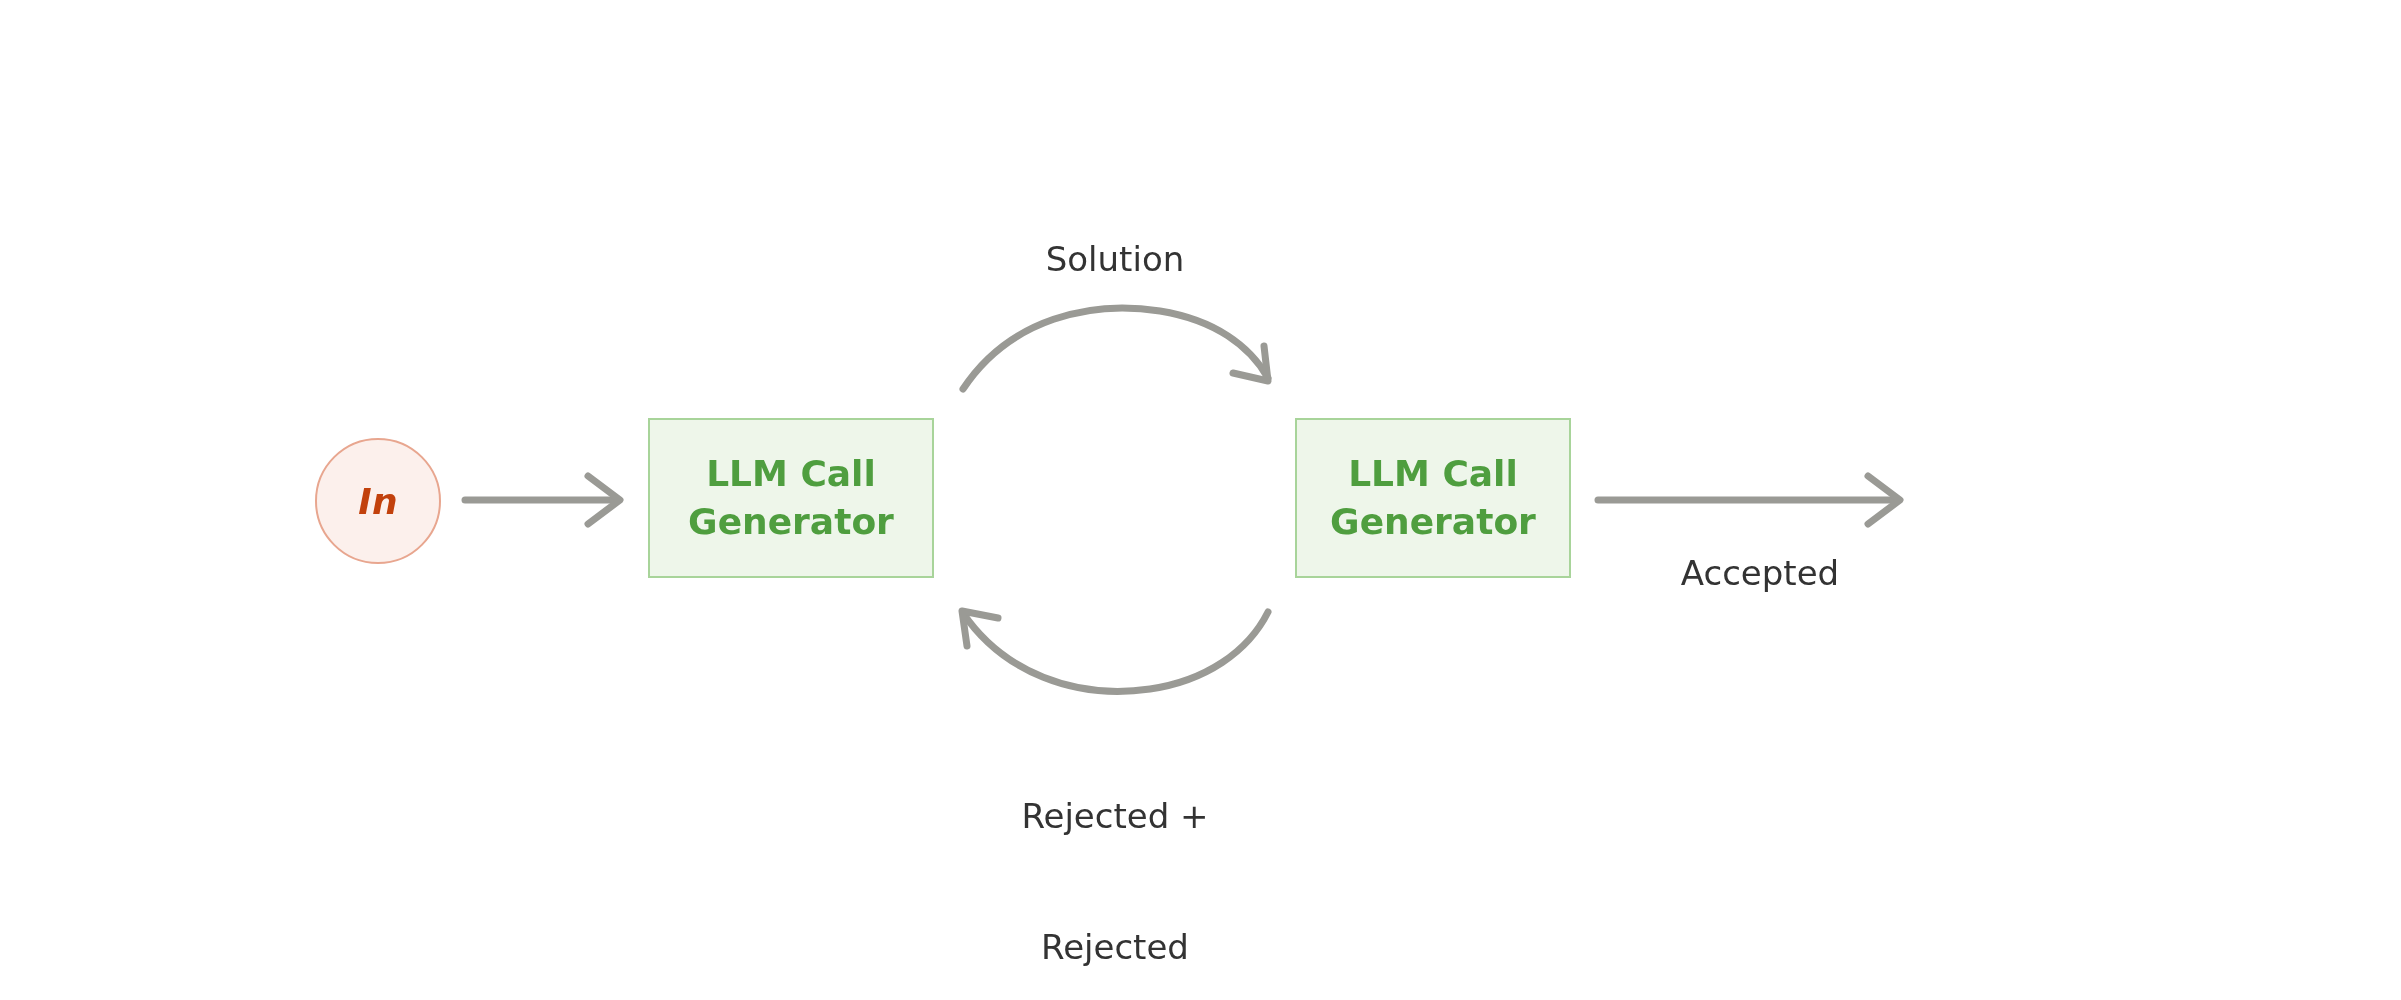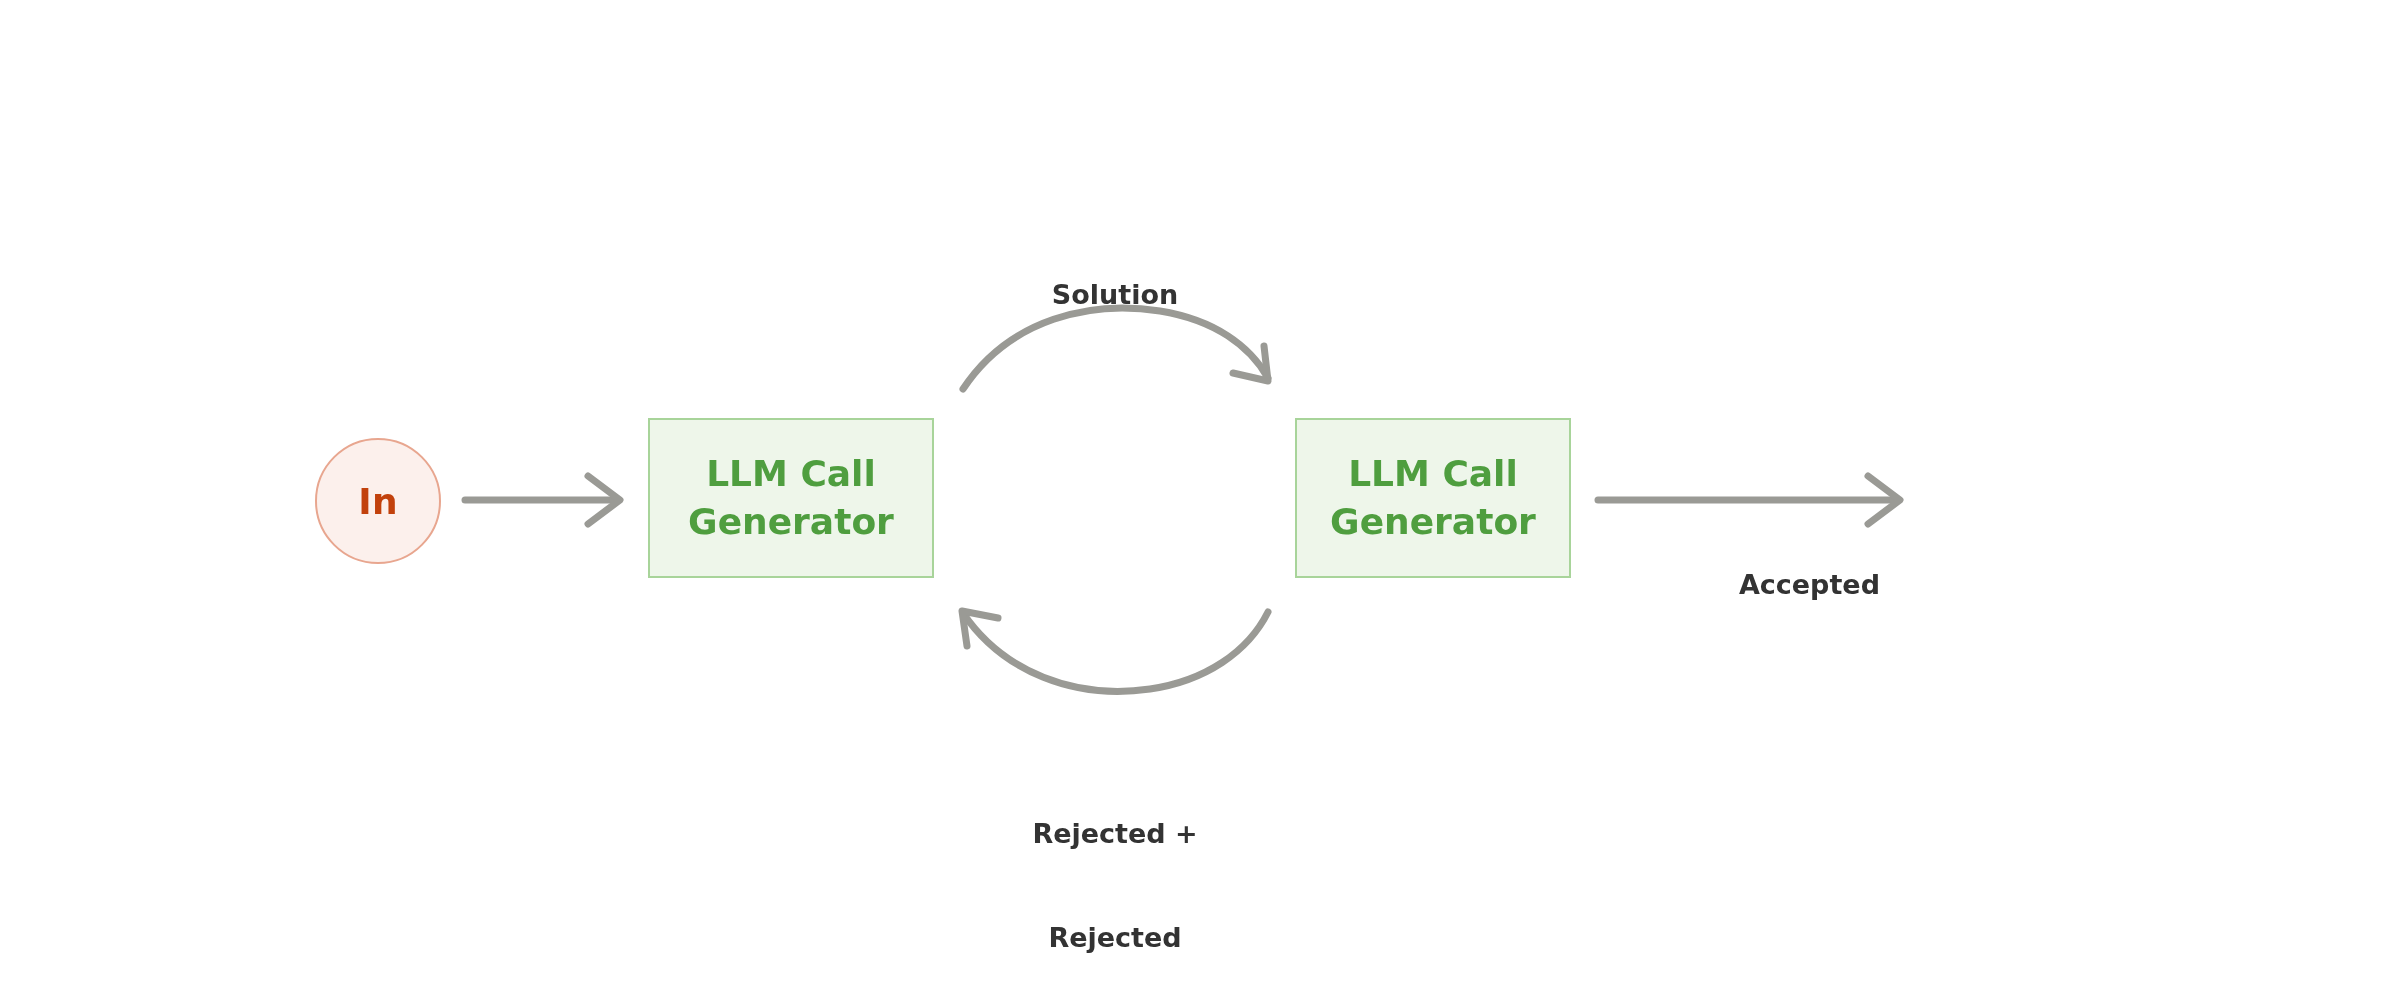--- a/index.html
+++ b/index.html
@@ -38,20 +38,21 @@
     font-weight: bold;
     letter-spacing: 0.2px;
   }
   #node-in {
     left: 315px;
     top: 438px;
     width: 126px;
     height: 126px;
     border-radius: 50%;
     font-size: 36px;
+    font-style: italic;
   }
   #node-out {
     left: 1935px;
     top: 444px;
     width: 156px;
     height: 110px;
     border-radius: 60px;
     font-size: 36px;
   }
 
@@ -82,42 +83,41 @@
     top: 418px;
     width: 276px;
     height: 160px;
   }
   .box-line { display: block; }
 
   
   .edge-label {
     position: absolute;
     color: #333333;
-    font-size: 27px;
-    font-weight: bold;
+    font-size: 34px;
+    font-weight: normal;
     text-align: center;
     line-height: 1.28;
     white-space: pre;
-    margin-top: 40px;
   }
   #label-solution {
     left: 1015px;
     top: 238px;
     width: 200px;
   }
   #label-rejected {
     left: 990px;
     top: 708px;
     width: 250px;
   }
   #label-accepted {
     left: 1640px;
-    top: 528px;
+    top: 552px;
     width: 240px;
-    text-align: right;
+    text-align: center;
   }
 </style>
 </head>
 <body>
 
 <div id="canvas">
 
   <svg id="edges" viewBox="0 0 2401 1000" xmlns="http://www.w3.org/2000/svg">
     <g fill="none" stroke="#9a9a95" stroke-width="7" stroke-linecap="round" stroke-linejoin="round">
 

